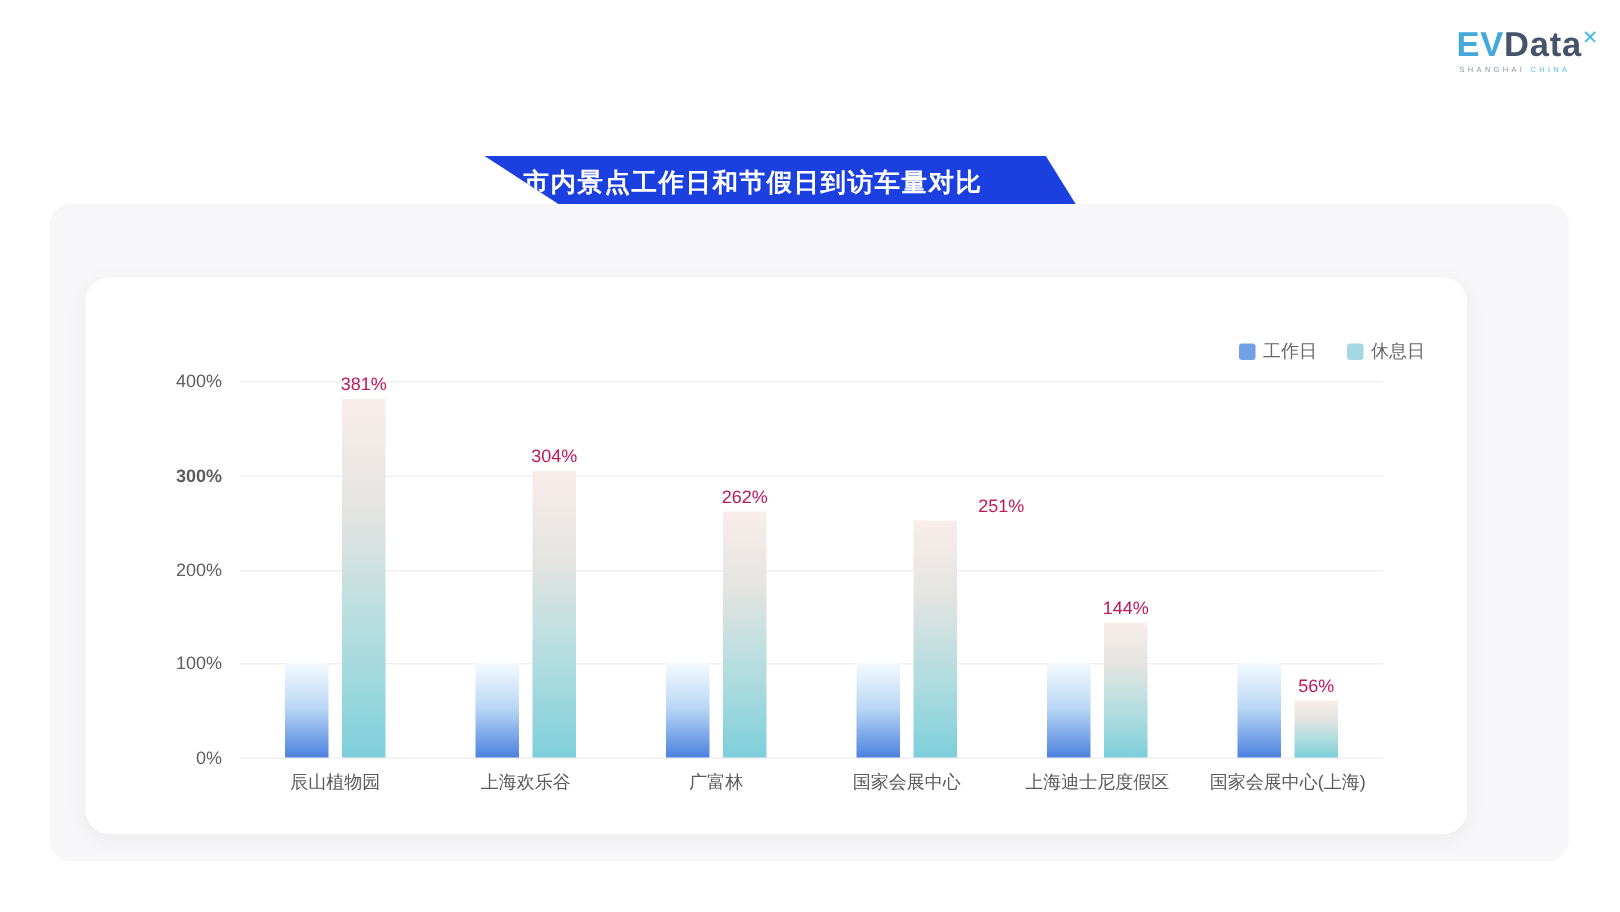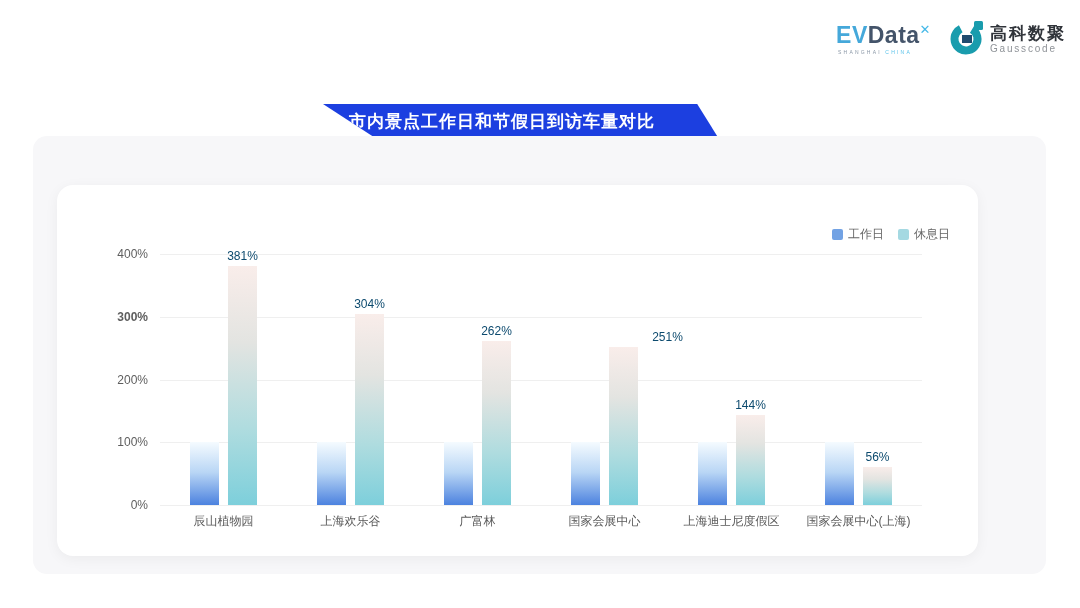--- a/index.html
+++ b/index.html
@@ -34,50 +34,37 @@
     background:#f7f7f9; border-radius:14px; }
   .card { position:absolute; left:57px; top:185px; width:921px; height:371px;
     background:#ffffff; border-radius:16px; box-shadow:0 3px 14px rgba(0,0,0,0.05); }
 
   
   .chart { position:absolute; inset:0; }
   .gridline { position:absolute; height:1px; background:#efefef; }
   .y-label { position:absolute; font-size:12px; color:#5e5e5e; text-align:right;
     transform:translateY(-50%); }
   .bar { position:absolute; }
-  .val-label { position:absolute; font-size:12px; color:#0c4a6e; transform:translateX(-50%); }
+  .val-label { position:absolute; font-size:12px; color:#be185d; transform:translateX(-50%); }
   .cat-label { position:absolute; font-size:12px; color:#5a5a5a; transform:translateX(-50%);
     white-space:nowrap; }
-  .legend { position:absolute; top:41px; right:28px; display:flex; gap:14px; align-items:center; }
+  .legend { position:absolute; top:41px; right:28px; display:flex; gap:20px; align-items:center; }
   .legend-item { display:flex; align-items:center; gap:5px; cursor:pointer; }
   .legend-swatch { width:11px; height:11px; border-radius:2px; }
   .legend-label { font-size:12px; color:#666666; }
 </style>
 </head>
 <body>
 
 <div class="stage">
 
   <div class="logos">
     <div class="evdata">
       <div class="evdata-word"><span class="ev">EV</span><span class="dt">Data</span><span class="sup">✕</span></div>
       <div class="evdata-tag"><span class="tg1">SHANGHAI</span> <span class="tg2">CHINA</span></div>
-    </div>
-    <div class="gauss">
-      <span>
-        <svg width="36" height="38" viewBox="0 0 36 38">
-          <circle cx="17" cy="21" r="11.5" fill="none" stroke="#199cad" stroke-width="8" stroke-dasharray="60 16" transform="rotate(-58 17 21)"></circle>
-          <rect x="25" y="3" width="9" height="9" rx="1.5" fill="#199cad"></rect>
-          <rect x="13" y="17" width="10" height="8" fill="#1f4b6e"></rect>
-        </svg>
-      </span>
-      <div class="gauss-txt">
-        <span class="gauss-cn">高科数聚</span>
-        <span class="gauss-en">Gausscode</span>
-      </div>
     </div>
   </div>
 
   <div class="banner">
     <span class="banner-text">市内景点工作日和节假日到访车量对比</span>
   </div>
 
   <div class="panel"></div>
   <div class="card">
     <div class="legend">

